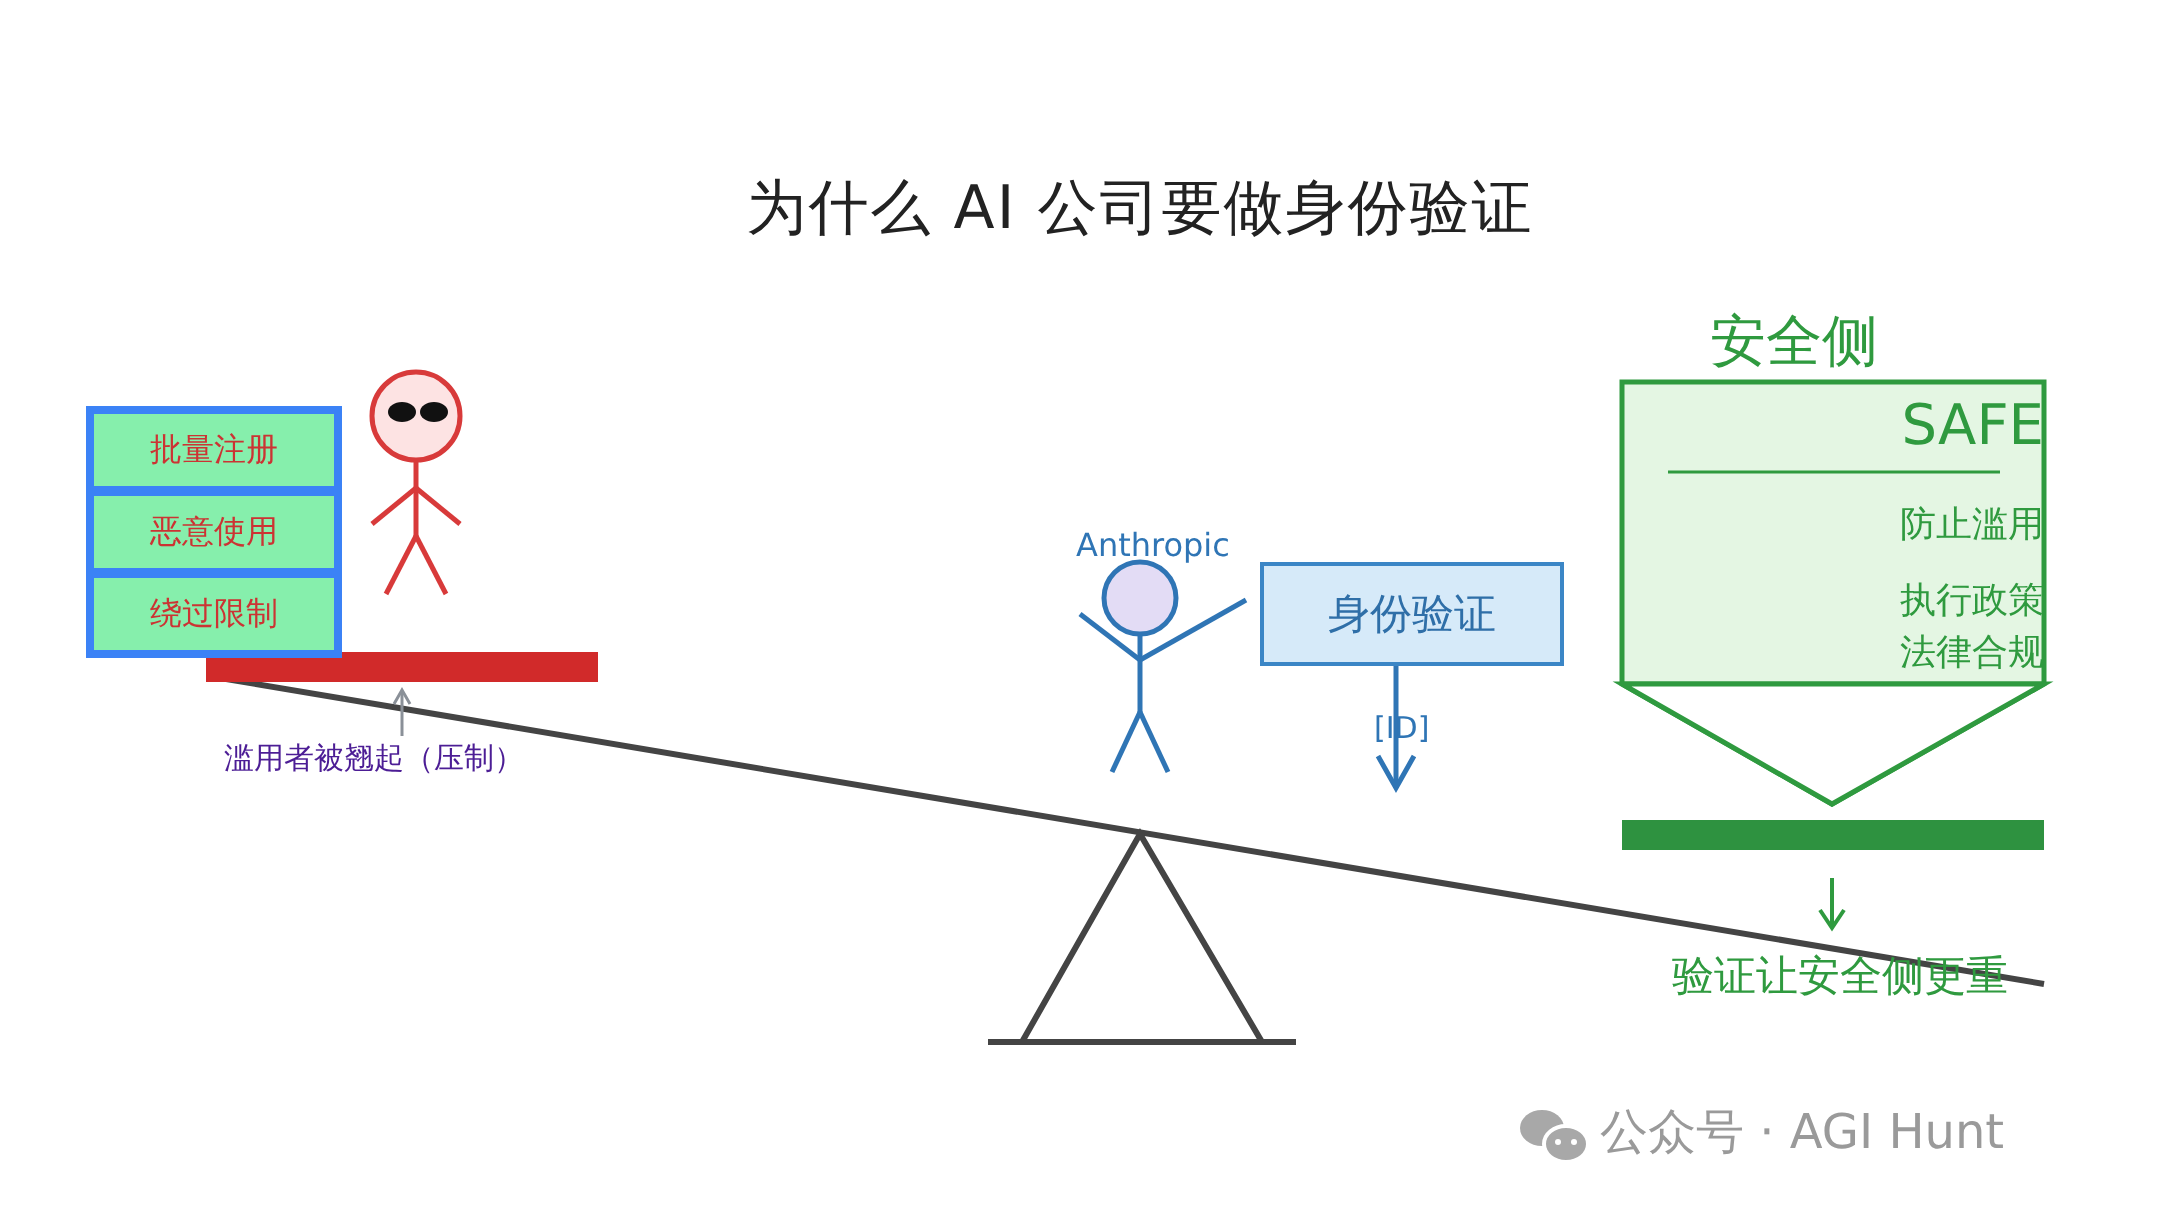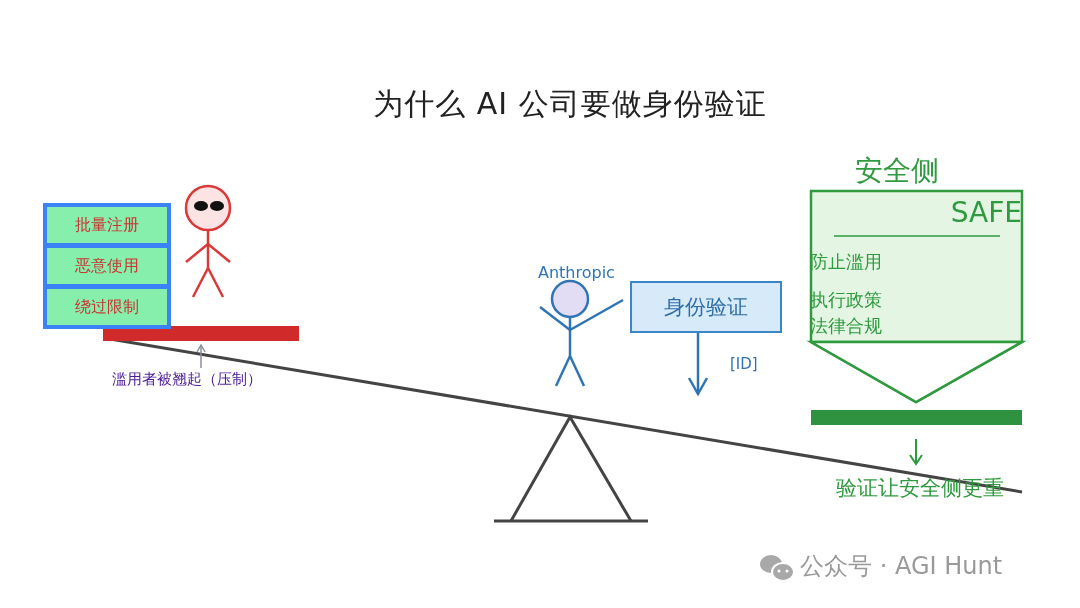--- a/index.html
+++ b/index.html
@@ -9,23 +9,23 @@
   .t { position:absolute; white-space:nowrap; }
   .title { left:0; width:1140px; top:84px; text-align:center; font-size:30px; color:#222; letter-spacing:1px; }
   .threat-h { left:100px; top:156px; font-size:24px; color:#d03030;margin-top:44px; }
   .safe-h { left:855px; top:152px; font-size:28px; color:#2f9a3f; }
   .tbox { position:absolute; left:43px; width:128px; height:44px; background:#86efac; border:4px solid #3b82f6;
           color:#c33; font-size:16px; display:flex; align-items:center; justify-content:center; box-sizing:border-box; }
   .note { left:112px; top:370px; font-size:15px; color:#4c1d95; }
   .anth { left:538px; top:263px; font-size:16px; color:#2f75b5; }
   .idbox { position:absolute; left:630px; top:281px; width:152px; height:52px; background:#d6eaf9; border:2px solid #3b86c6;
            color:#2f6fa8; font-size:21px; display:flex; align-items:center; justify-content:center; box-sizing:border-box; }
-  .idlabel { left:730px; top:355px; font-size:15px; color:#2f75b5; }
+  .idlabel { left:687px; top:355px; font-size:15px; color:#2f75b5; }
   .safe-title { left:810px; width:212px; top:196px; text-align:right; font-size:28px; color:#2f9a3f; }
-  .safe-line { left:810px; width:212px; text-align:left; font-size:18px; color:#2f9a3f; }
+  .safe-line { left:810px; width:212px; text-align:right; font-size:18px; color:#2f9a3f; }
   .result { left:836px; top:474px; font-size:21px; color:#2f9a3f; }
   .wm { left:800px; top:550px; font-size:24px; color:#9a9a9a; }
 </style>
 </head>
 <body>
 
 <svg class="stage" width="1080" height="608">
 
   <line x1="104" y1="338" x2="1022" y2="492" stroke="#444" stroke-width="3"></line>
 

